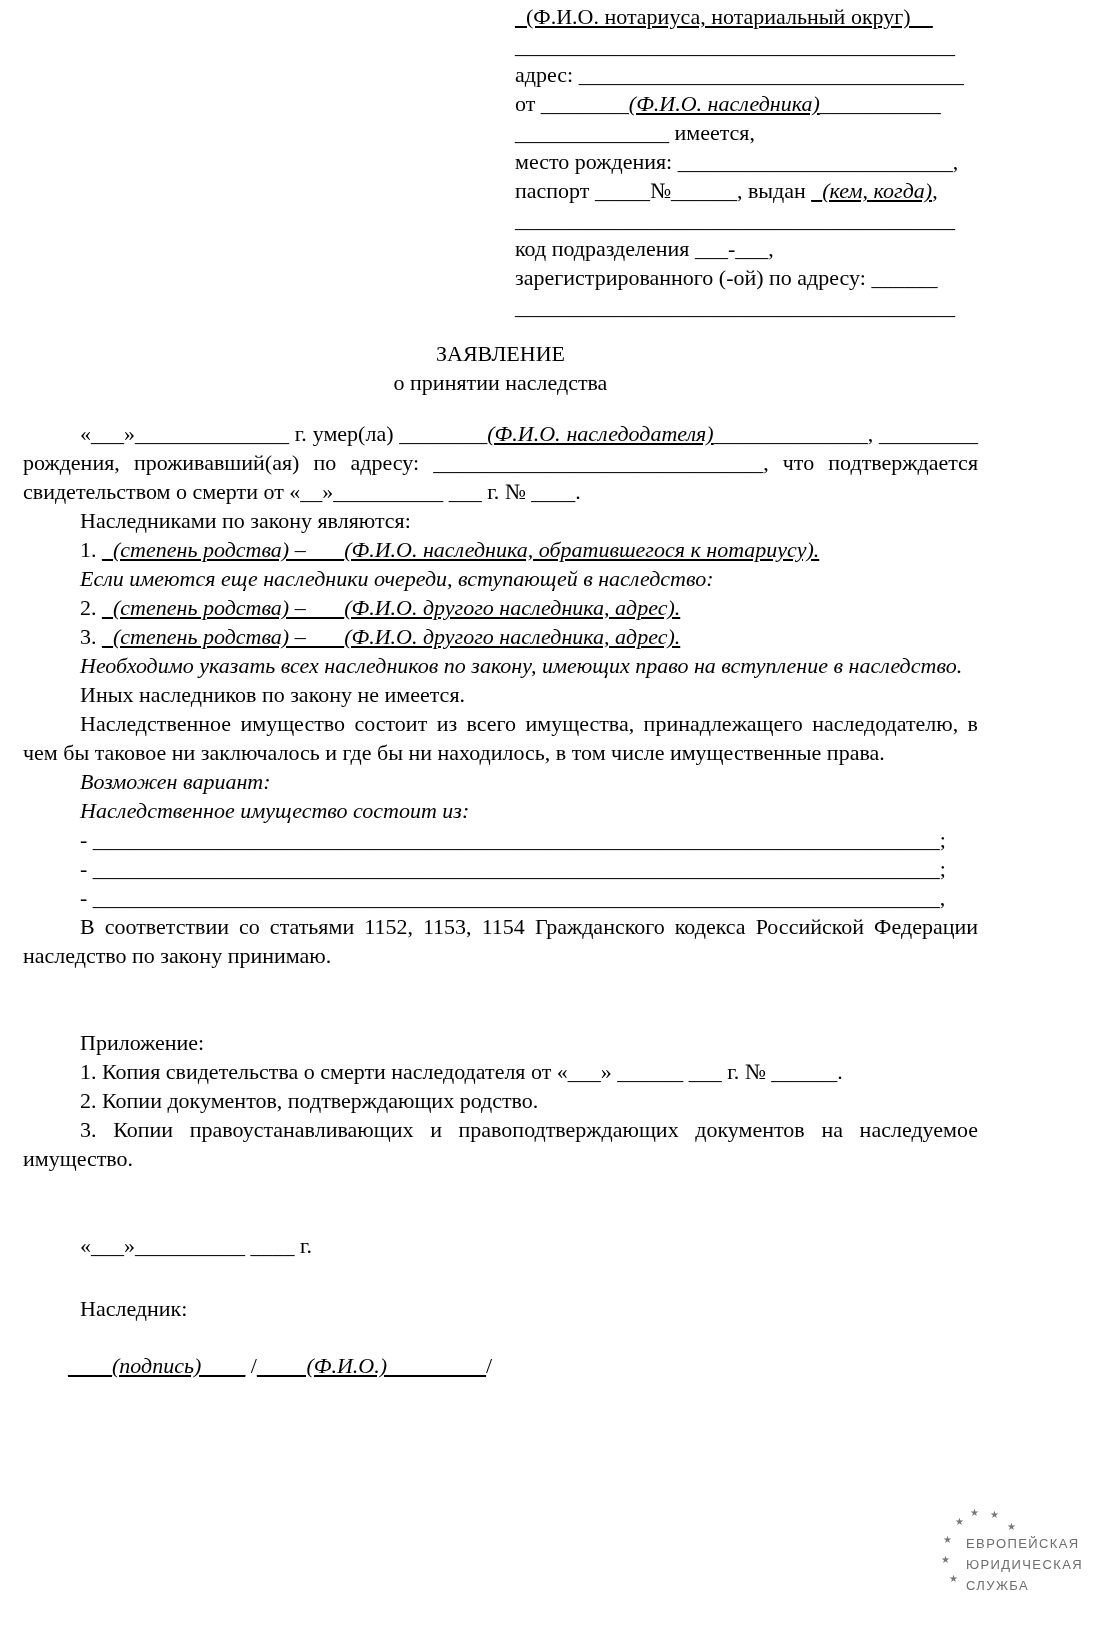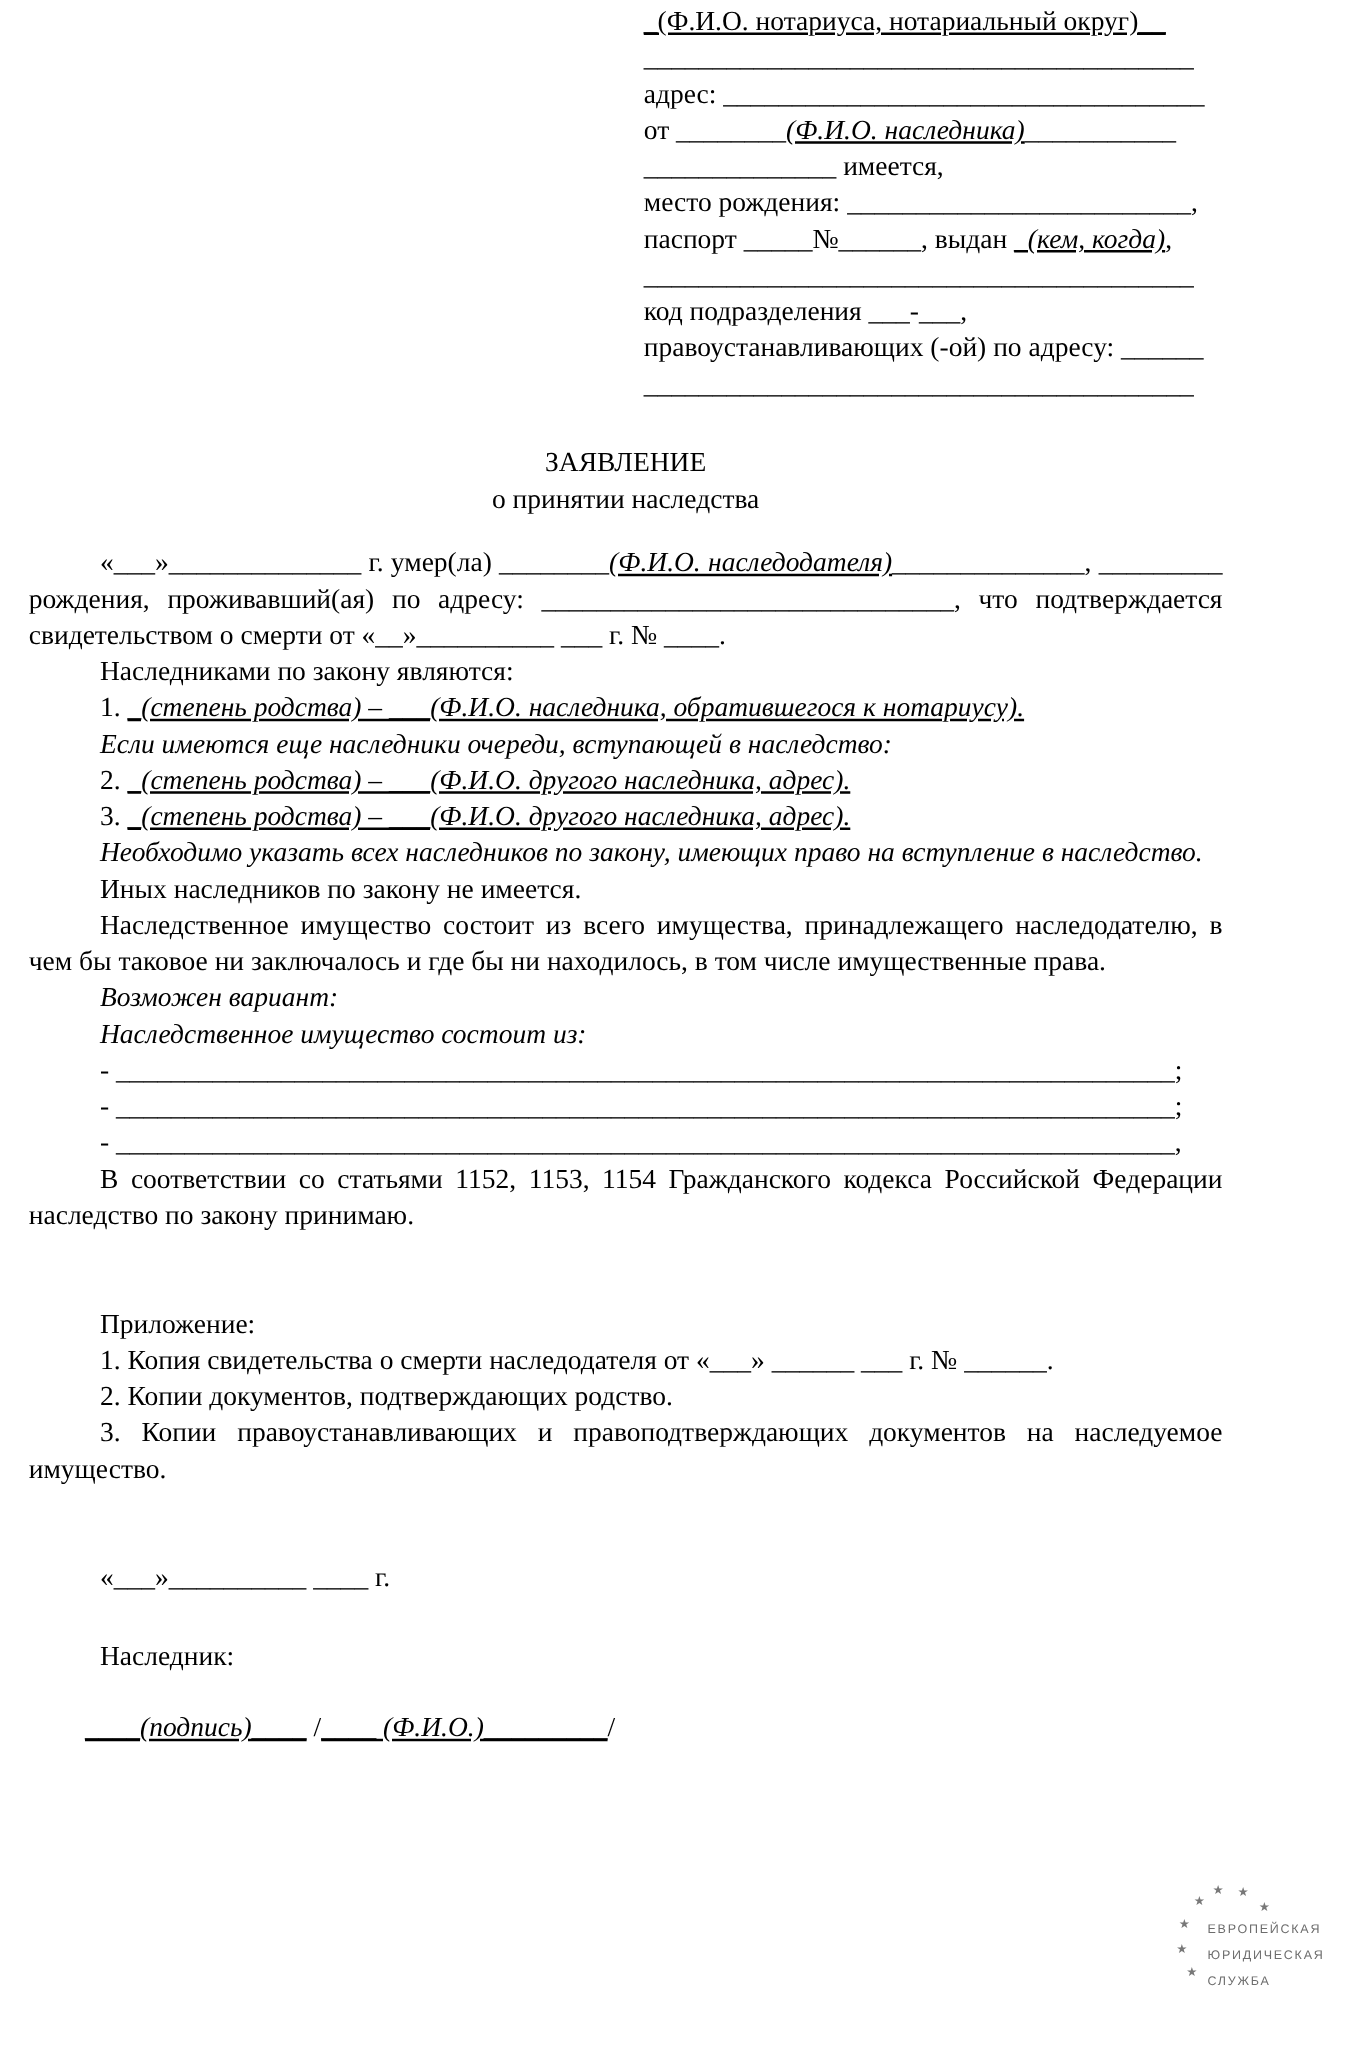--- a/index.html
+++ b/index.html
@@ -15,34 +15,34 @@
   .nowrap { white-space: nowrap; }
   .right-block { margin-left: 492px; }
   .right-block p { white-space: nowrap; }
   .u  { text-decoration: underline; }
   .iu { font-style: italic; text-decoration: underline; }
   .i  { font-style: italic; }
   .ind  { text-indent: 57px; }
   .just { text-align: justify; }
   .center { text-align: center; }
   .gap-sm { }
-  .title-block { margin-top: 34px; }
+  .title-block { margin-top: 18px; }
   .p1 { margin-top: 22px; }
   .date-line { margin-top: 58px; }
   .heir-line { margin-top: 34px; }
   .sig-line  { margin-top: 28px; margin-left: 45px; }
   .attach-title { margin-top: 58px; }
   .logo {
     position: absolute; left: 860px; top: 1420px;
     width: 233px; height: 210px;
   }
   .logo-text {
     position: absolute; left: 106px; top: 113px;
     font-family: "Liberation Sans", sans-serif;
-    font-size: 10px; line-height: 21px;
+    font-size: 13px; line-height: 21px;
     letter-spacing: 1.4px; color: #6d6d6d;
   }
   .star {
     position: absolute; font-size: 10px; line-height: 10px; color: #787878;
     font-family: "DejaVu Sans", sans-serif;
   }
   .s1 { left: 110px; top:  88px; }
   .s2 { left: 130px; top:  90px; }
   .s3 { left: 147px; top: 102px; }
   .s4 { left:  95px; top:  97px; }
@@ -58,21 +58,21 @@
   <div class="right-block">
     <p><span class="u">_(Ф.И.О. нотариуса, нотариальный округ)__</span></p>
     <p class="gap-sm"><span>________________________________________</span></p>
     <p><span>адрес: </span><span>___________________________________</span></p>
     <p class="gap-sm"><span>от </span><span>________</span><span class="iu">(Ф.И.О. наследника)</span><span>___________</span></p>
     <p><span>______________</span><span> имеется,</span></p>
     <p><span>место рождения: </span><span>_________________________</span><span>,</span></p>
     <p><span>паспорт _____№______, выдан </span><span class="iu">_(кем, когда)</span><span>,</span></p>
     <p class="gap-sm"><span>________________________________________</span></p>
     <p><span>код подразделения ___-___,</span></p>
-    <p><span>правоустанавливающих (-ой) по адресу: ______</span></p>
+    <p><span>зарегистрированного (-ой) по адресу: ______</span></p>
     <p class="gap-sm"><span>________________________________________</span></p>
   </div>
 
   <div class="title-block center">
     <p>ЗАЯВЛЕНИЕ</p>
     <p>о принятии наследства</p>
   </div>
 
   <p class="p1 ind just"><span>«___»______________ г. умер(ла) ________</span><span class="iu">(Ф.И.О. наследодателя)</span><span>______________, _________ рождения, проживавший(ая) по адресу: ______________________________, что подтверждается свидетельством о смерти от «__»__________ ___ г. № ____.</span></p>
 

